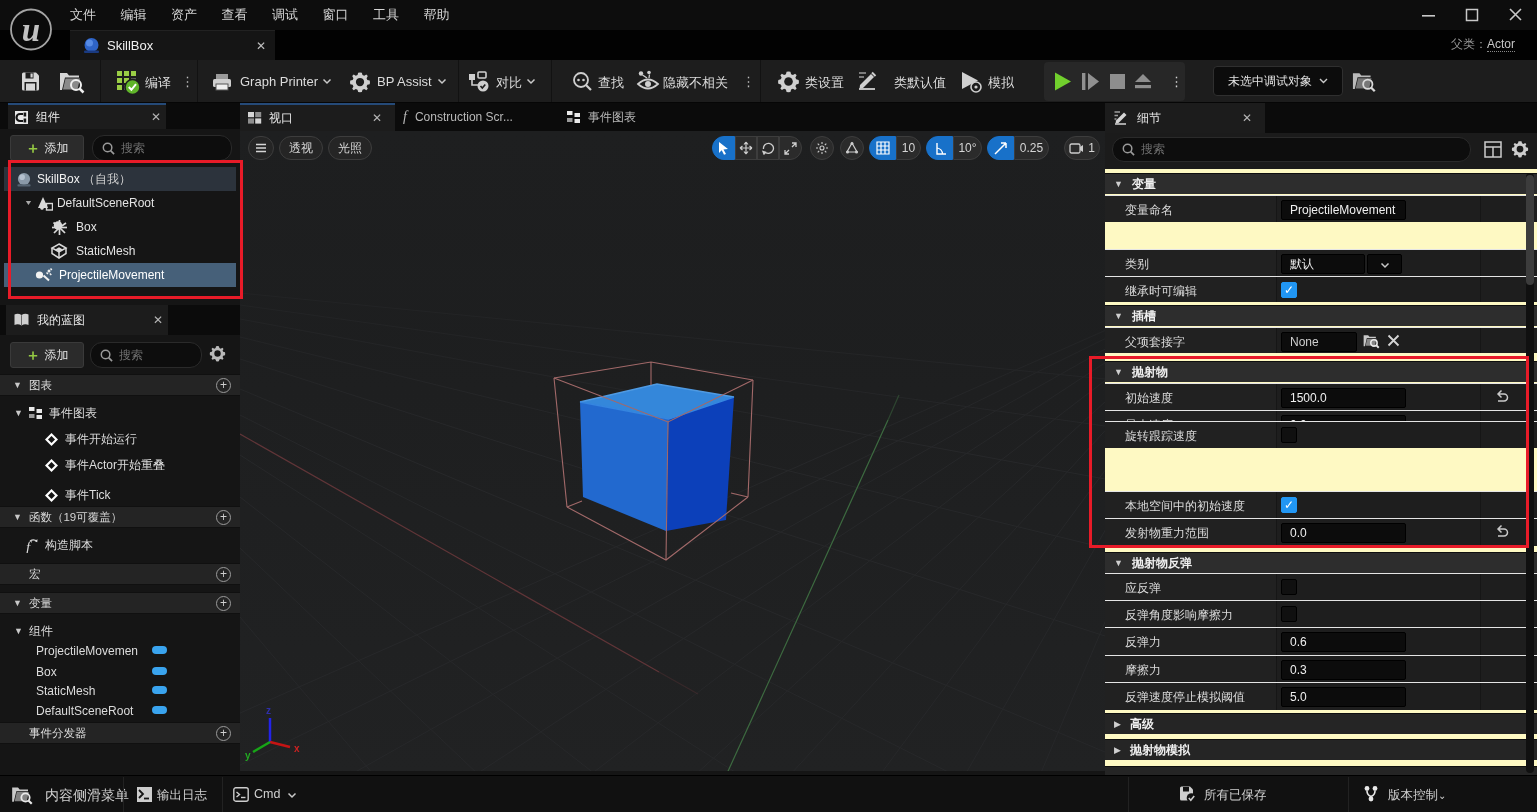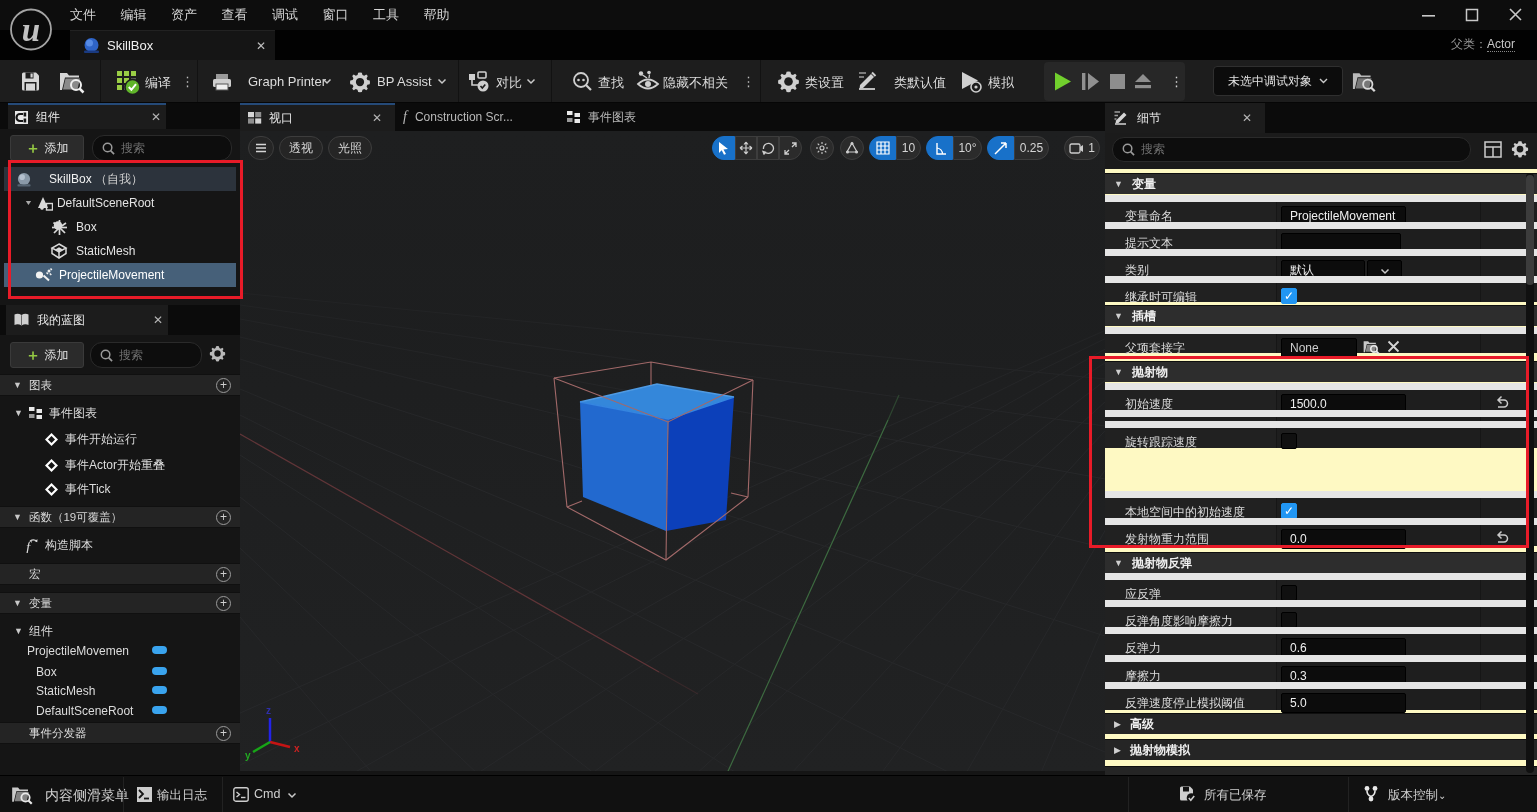--- a/index.html
+++ b/index.html
@@ -71,21 +71,21 @@
 
 
 #details { position:absolute; left:1105px; top:103px; width:432px; height:672px; background:#fef9c3; }
 #det-tabbar { position:absolute; left:0; top:0; width:432px; height:30px; background:#0b0b0b; }
 #det-tab { left:0; width:160px; padding-left:8px; }
 #det-search { position:absolute; left:0; top:30px; width:432px; height:36px; background:#1b1b1b; }
 #det-rows { position:absolute; left:0; top:66px; width:432px; height:606px; overflow:hidden; }
 .dsec { position:absolute; left:0; width:432px; height:21px; background:#2d2d2d; border-top:1px solid #0f0f0f;
   display:flex; align-items:center; font-size:12px; font-weight:bold; color:#efefef; }
 .dsec .tri { margin-left:9px; margin-right:9px; font-size:9px; color:#cfcfcf; font-weight:normal; }
-.drow { position:absolute; left:0; width:432px; height:27px; border-top:7px solid #e5e5e5; background:#212121;
+.drow { position:absolute; left:0; width:432px; height:27px; border-top:1px solid #e5e5e5; background:#212121;
   font-size:12px; color:#dcdcdc; }
 .drow .lbl { position:absolute; left:20px; top:6px; }
 .drow .valcol { position:absolute; left:171px; top:0; width:204px; height:100%; background:#1e1e1e;
   border-left:1px solid #161616; }
 .drow .endcol { position:absolute; left:375px; top:0; width:57px; height:100%; background:#1e1e1e;
   border-left:1px solid #161616; }
 .dinput { position:absolute; left:176px; top:3.5px; width:125px; height:20px; background:#0c0c0c;
   border:1px solid #000; border-radius:2px; color:#f0f0f0; font-size:12px; line-height:18px; padding-left:8px; }
 .dcheck { position:absolute; left:176px; top:5px; width:16px; height:16px; background:#101010; border:1px solid #000; border-radius:2px; }
 .dcheck.on { background:#2196f3; color:#fff; font-size:12px; text-align:center; line-height:15px; border-color:#2196f3; }
@@ -171,21 +171,21 @@
     </svg>
     <span class="abs" style="left:145px;top:14px">编译</span>
     <span class="abs kebab" style="left:177px;top:14px">⋮</span>
     <div class="tsep abs" style="left:197px;top:0px"></div>
 
     <svg class="abs" style="left:211px;top:13px" width="24" height="18" viewBox="0 0 24 18">
       <rect x="2" y="6" width="18" height="8" rx="1.5" fill="#cfcfcf"></rect>
       <rect x="5" y="1" width="12" height="5" fill="#9a9a9a"></rect>
       <rect x="5" y="11" width="12" height="6" fill="#efefef" stroke="#555"></rect>
     </svg>
-    <span class="abs" style="left:248px;top:14px">Graph Printer</span>
+    <span class="abs" style="left:240px;top:14px">Graph Printer</span>
     <svg class="abs" style="left:322px;top:18px" width="10" height="7" viewBox="0 0 10 7">
         <path d="M1.5 1.5 L5 5 L8.5 1.5" stroke="#c9c9c9" stroke-width="1.5" fill="none"></path>
       </svg>
 
     <svg class="abs" style="left:349px;top:11px" width="22" height="22" viewBox="0 0 24 24">
       <path fill="#cfcfcf" d="M12 1.5l2 .3.7 2.6 1.9.8 2.3-1.3 1.6 1.6-1.3 2.3.8 1.9 2.6.7.3 2-.3 2-2.6.7-.8 1.9 1.3 2.3-1.6 1.6-2.3-1.3-1.9.8-.7 2.6-2 .3-2-.3-.7-2.6-1.9-.8-2.3 1.3-1.6-1.6 1.3-2.3-.8-1.9-2.6-.7-.3-2 .3-2 2.6-.7.8-1.9-1.3-2.3 1.6-1.6 2.3 1.3 1.9-.8.7-2.6z"></path>
       <circle cx="12" cy="12" r="4.5" fill="#1d1d1d"></circle>
     </svg>
     <span class="abs" style="left:377px;top:14px">BP Assist</span>
     <svg class="abs" style="left:437px;top:18px" width="10" height="7" viewBox="0 0 10 7">
@@ -295,21 +295,21 @@
             <path d="M9.3 9.3 L13 13" stroke="#9a9a9a" stroke-width="1.8"></path>
           </svg>
         搜索
       </div>
       <div class="trow" style="top:38px;background:#2c333c;color:#f2f2f2">
         <svg width="16" height="17" viewBox="0 0 17 17" style="margin-left:12px">
           <circle cx="8.5" cy="8" r="6.5" fill="#8a99a8"></circle>
           <circle cx="6.5" cy="6" r="3" fill="#b8c4d2" opacity="0.9"></circle>
           <rect x="1.5" y="13.5" width="14" height="2.5" rx="1" fill="#566472"></rect>
         </svg>
-        <span style="margin-left:17px">SkillBox <span style="color:#cfcfcf">（自我）</span></span>
+        <span style="margin-left:5px">SkillBox <span style="color:#cfcfcf">（自我）</span></span>
       </div>
       <div class="trow" style="top:62px">
         <span style="margin-left:20px;font-size:9px;color:#aaa;transform:scaleY(.8)">▼</span>
         <svg width="16" height="15" viewBox="0 0 16 15" style="margin-left:4px">
           <path d="M6 1 L11 12 H1 Z" fill="#d9d9d9"></path>
           <circle cx="5" cy="12.2" r="1.6" fill="#d9d9d9"></circle>
           <rect x="9.5" y="7.5" width="6" height="6.5" fill="none" stroke="#d9d9d9" stroke-width="1.4"></rect>
         </svg>
         <span style="margin-left:4px">DefaultSceneRoot</span>
       </div>
@@ -391,21 +391,21 @@
         </svg>
         事件开始运行
       </div>
       <div class="bprow" style="top:119px">
         <svg width="15" height="15" viewBox="0 0 15 15" style="margin-left:44px;margin-right:6px">
           <path d="M7.5 1 L14 7.5 L7.5 14 L1 7.5 Z" fill="#fff"></path>
           <path d="M7.5 4 L11 7.5 L7.5 11 L4 7.5 Z" fill="#151515"></path>
         </svg>
         事件Actor开始重叠
       </div>
-      <div class="bprow" style="top:143px">
+      <div class="bprow" style="top:149px">
         <svg width="15" height="15" viewBox="0 0 15 15" style="margin-left:44px;margin-right:6px">
           <path d="M7.5 1 L14 7.5 L7.5 14 L1 7.5 Z" fill="#fff"></path>
           <path d="M7.5 4 L11 7.5 L7.5 11 L4 7.5 Z" fill="#151515"></path>
         </svg>
         事件Tick
       </div>
       <div class="sechdr" style="top:171px"><span class="tri">▼</span>函数<span style="color:#d5d5d5">（19可覆盖）</span><span class="pluscirc">+</span></div>
       <div class="bprow" style="top:199px">
         <svg width="17" height="15" viewBox="0 0 17 15" style="margin-left:22px;margin-right:6px">
           <text x="4" y="14" font-family="Liberation Serif" font-style="italic" font-size="15" fill="#d9d9d9">f</text>
@@ -413,21 +413,21 @@
           <path d="M15.5 1.2 L15.2 4.2 L12.5 3" fill="#d9d9d9"></path>
         </svg>
         构造脚本
       </div>
       <div class="sechdr" style="top:228px"><span class="tri" style="visibility:hidden">▼</span>宏<span class="pluscirc">+</span></div>
       <div class="sechdr" style="top:257px"><span class="tri">▼</span>变量<span class="pluscirc">+</span></div>
       <div class="bprow" style="top:285px">
         <span class="tri" style="margin-left:14px;margin-right:6px">▼</span>组件
       </div>
       <div class="bprow" style="top:305px">
-          <span style="margin-left:27px">ProjectileMovemen</span>
+          <span style="margin-left:36px">ProjectileMovemen</span>
           <span class="togglepill" style="left:152px;top:6px"></span>
         </div>
       <div class="bprow" style="top:326px">
           <span style="margin-left:36px">Box</span>
           <span class="togglepill" style="left:152px;top:6px"></span>
         </div>
       <div class="bprow" style="top:345px">
           <span style="margin-left:36px">StaticMesh</span>
           <span class="togglepill" style="left:152px;top:6px"></span>
         </div>
@@ -636,26 +636,20 @@
       </svg>
     </div>
     <div id="det-rows">
       <div class="dsec" style="top:4px"><span class="tri">▼</span>变量</div>
       <div class="drow" style="top:26px;height:27px">
         <div class="valcol"></div>
           <div class="endcol"></div>
         <span class="lbl">变量命名</span>
         <div class="dinput" style="width:125px">ProjectileMovement</div>
       </div>
-      <div class="drow" style="top:53px;height:27px">
-        <div class="valcol"></div>
-          <div class="endcol"></div>
-        <span class="lbl">提示文本</span>
-        <div class="dinput" style="width:120px"></div>
-      </div>
       <div class="drow" style="top:80px;height:27px">
         <div class="valcol"></div>
           <div class="endcol"></div>
         <span class="lbl">类别</span>
         <div class="dinput" style="width:84px">默认</div>
         <div class="dinput" style="left:262px;width:35px">
             <svg style="position:absolute;left:12px;top:7px" width="10" height="7" viewBox="0 0 10 7">
               <path d="M1.5 1.5 L5 5 L8.5 1.5" stroke="#c9c9c9" stroke-width="1.5" fill="none"></path>
             </svg>
           </div>

